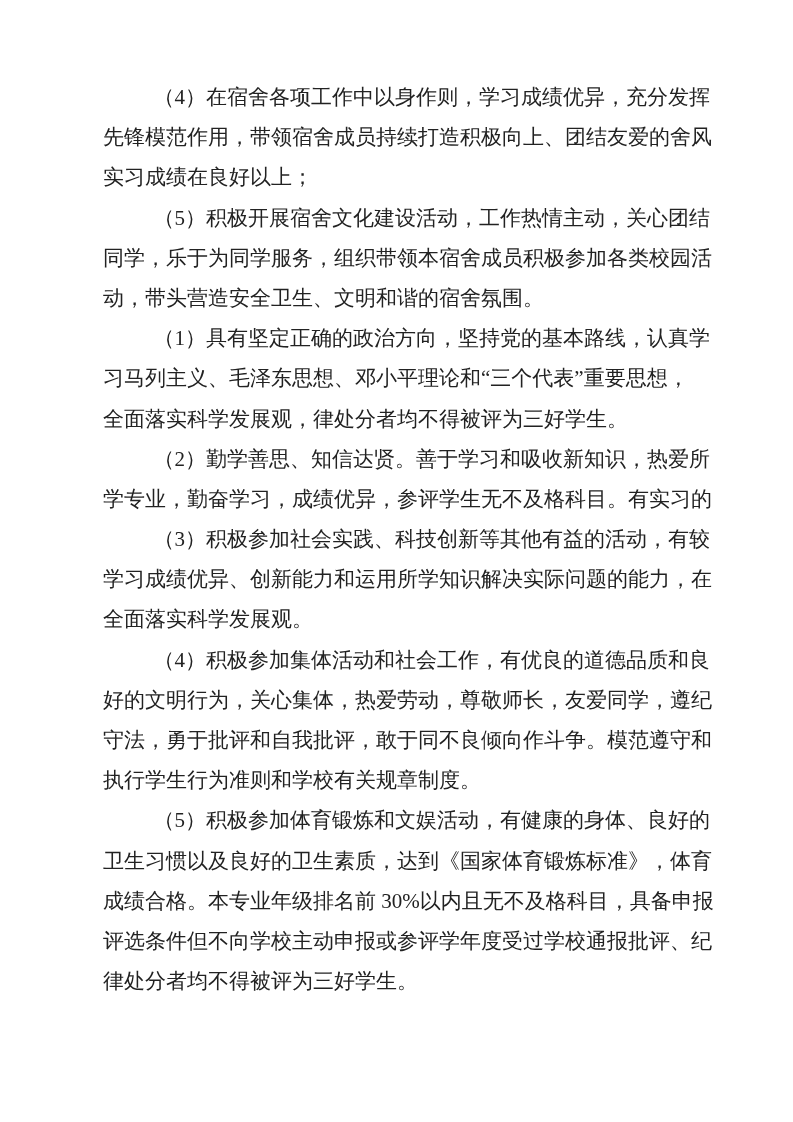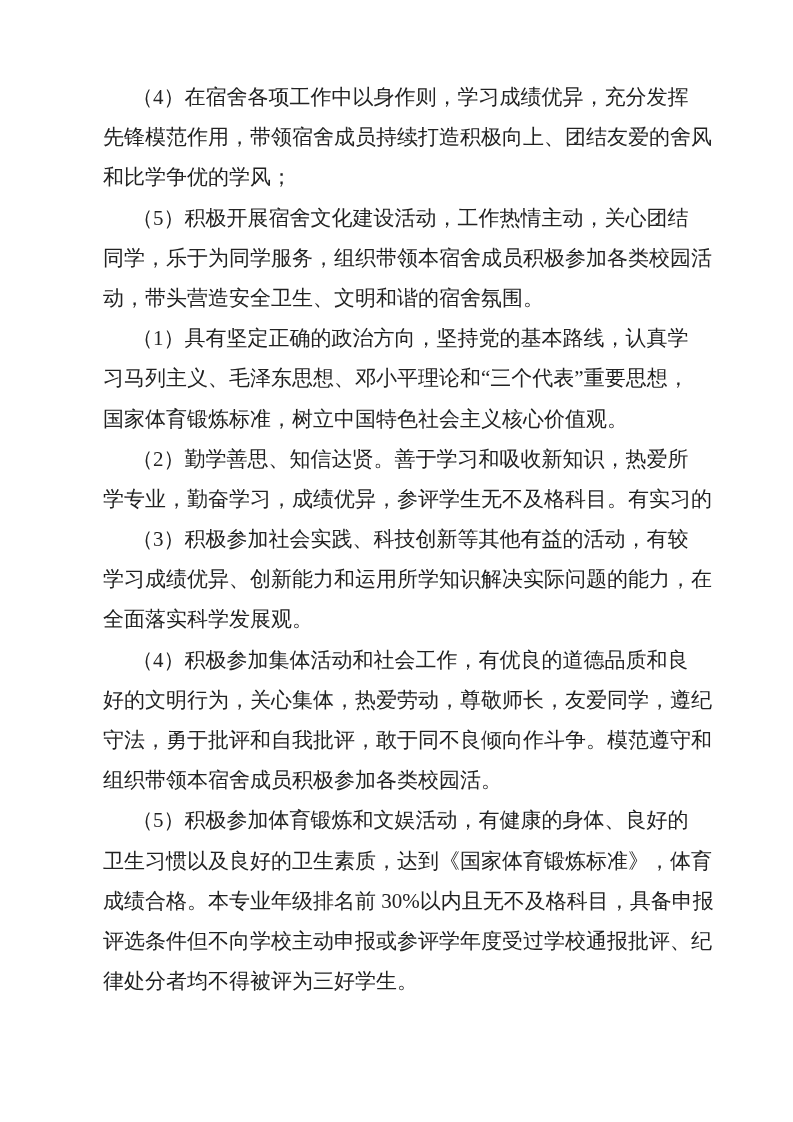--- a/index.html
+++ b/index.html
@@ -25,48 +25,49 @@
     line-height: 40.2px;
     font-weight: 400;
   }
   .line {
     height: 40.2px;
     white-space: nowrap;
     text-align: left;
   }
   .line.first {
     padding-left: 29px;
+    text-align: right;
   }
   .line.heading {
     padding-left: 43px;
     font-weight: 700;
   }
 </style>
 </head>
 <body>
 
 <div class="page" style="background: rgb(255, 255, 255);">
   <div class="content" style="color: rgb(34, 34, 34);">
       <div class="line first">（4）在宿舍各项工作中以身作则，学习成绩优异，充分发挥</div>
       <div class="line">先锋模范作用，带领宿舍成员持续打造积极向上、团结友爱的舍风</div>
-      <div class="line">和比学争优的学风；</div>
+      <div class="line">实习成绩在良好以上；</div>
       <div class="line first">（5）积极开展宿舍文化建设活动，工作热情主动，关心团结</div>
       <div class="line">同学，乐于为同学服务，组织带领本宿舍成员积极参加各类校园活</div>
       <div class="line">动，带头营造安全卫生、文明和谐的宿舍氛围。</div>
       <div class="line first">（1）具有坚定正确的政治方向，坚持党的基本路线，认真学</div>
       <div class="line">习马列主义、毛泽东思想、邓小平理论和“三个代表”重要思想，</div>
-      <div class="line">国家体育锻炼标准，树立中国特色社会主义核心价值观。</div>
+      <div class="line">全面落实科学发展观，律处分者均不得被评为三好学生。</div>
       <div class="line first">（2）勤学善思、知信达贤。善于学习和吸收新知识，热爱所</div>
       <div class="line">学专业，勤奋学习，成绩优异，参评学生无不及格科目。有实习的</div>
       <div class="line first">（3）积极参加社会实践、科技创新等其他有益的活动，有较</div>
       <div class="line">学习成绩优异、创新能力和运用所学知识解决实际问题的能力，在</div>
       <div class="line">全面落实科学发展观。</div>
       <div class="line first">（4）积极参加集体活动和社会工作，有优良的道德品质和良</div>
       <div class="line">好的文明行为，关心集体，热爱劳动，尊敬师长，友爱同学，遵纪</div>
       <div class="line">守法，勇于批评和自我批评，敢于同不良倾向作斗争。模范遵守和</div>
-      <div class="line">组织带领本宿舍成员积极参加各类校园活。</div>
+      <div class="line">执行学生行为准则和学校有关规章制度。</div>
       <div class="line first">（5）积极参加体育锻炼和文娱活动，有健康的身体、良好的</div>
       <div class="line">卫生习惯以及良好的卫生素质，达到《国家体育锻炼标准》，体育</div>
       <div class="line">成绩合格。本专业年级排名前 30%以内且无不及格科目，具备申报</div>
       <div class="line">评选条件但不向学校主动申报或参评学年度受过学校通报批评、纪</div>
       <div class="line">律处分者均不得被评为三好学生。</div>
     </div>
 </div>
 
 </body></html>

